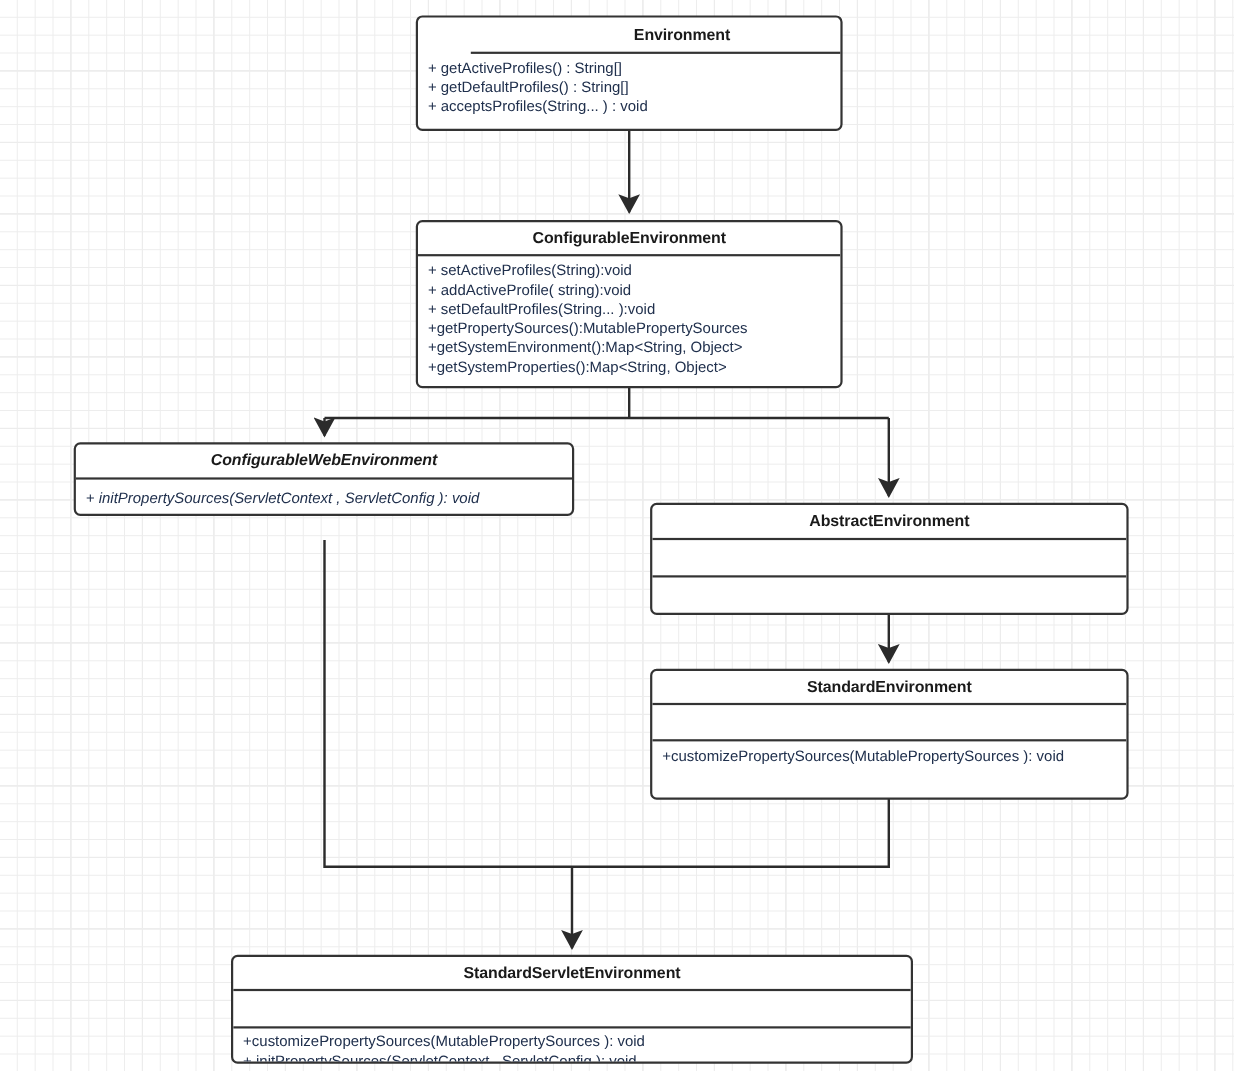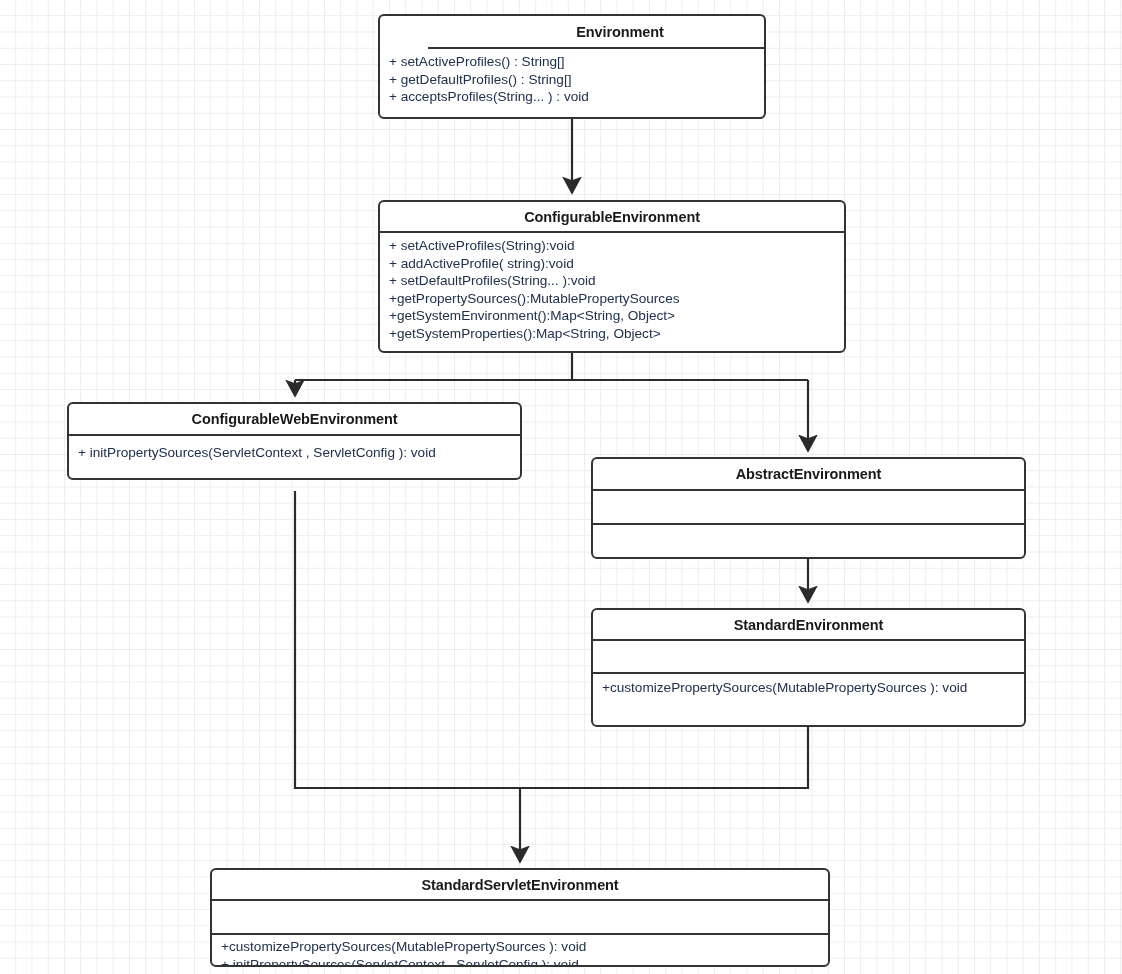--- a/index.html
+++ b/index.html
@@ -101,39 +101,39 @@
     <path d="M 295 491 L 295 788 L 520 788" stroke="#2b2b2b" stroke-width="2.2" fill="none"></path>
 
     <path d="M 808 705 L 808 788 L 520 788" stroke="#2b2b2b" stroke-width="2.2" fill="none"></path>
 
     <path d="M 520 788 L 520 862" stroke="#2b2b2b" stroke-width="2.2" fill="none" marker-end="url(#arrow)"></path>
   </svg>
 
   <div class="uml-class" style="left:378px; top:14px; width:388px; height:105px;">
     <div class="uml-title" style="height:33px;margin-left:48px;">Environment</div>
     <div class="uml-compartment">
-      <div class="uml-member">+ setActiveProfiles() : String[]</div>
+      <div class="uml-member">+ getActiveProfiles() : String[]</div>
       <div class="uml-member">+ getDefaultProfiles() : String[]</div>
       <div class="uml-member">+ acceptsProfiles(String... ) : void</div>
     </div>
   </div>
 
-  <div class="uml-class" style="left:378px; top:200px; width:468px; height:153px;">
+  <div class="uml-class" style="left:378px; top:200px; width:388px; height:153px;">
     <div class="uml-title" style="height:31px;">ConfigurableEnvironment</div>
     <div class="uml-compartment">
       <div class="uml-member">+ setActiveProfiles(String):void</div>
       <div class="uml-member">+ addActiveProfile( string):void</div>
       <div class="uml-member">+ setDefaultProfiles(String... ):void</div>
       <div class="uml-member">+getPropertySources():MutablePropertySources</div>
       <div class="uml-member">+getSystemEnvironment():Map&lt;String, Object&gt;</div>
       <div class="uml-member">+getSystemProperties():Map&lt;String, Object&gt;</div>
     </div>
   </div>
 
-  <div class="uml-class" style="left:67px; top:402px; width:455px; height:78px;">
+  <div class="uml-class" style="left:67px; top:402px; width:455px; height:67px;font-style:italic;">
     <div class="uml-title" style="height:32px;">ConfigurableWebEnvironment</div>
     <div class="uml-compartment" style="padding-top:8px;">
       <div class="uml-member">+ initPropertySources(ServletContext , ServletConfig ):  void</div>
     </div>
   </div>
 
   <div class="uml-class" style="left:591px; top:457px; width:435px; height:102px;">
     <div class="uml-title" style="height:32px;">AbstractEnvironment</div>
     <div class="uml-compartment empty" style="height:32px;"></div>
     <div class="uml-compartment empty" style="height:34px;"></div>

